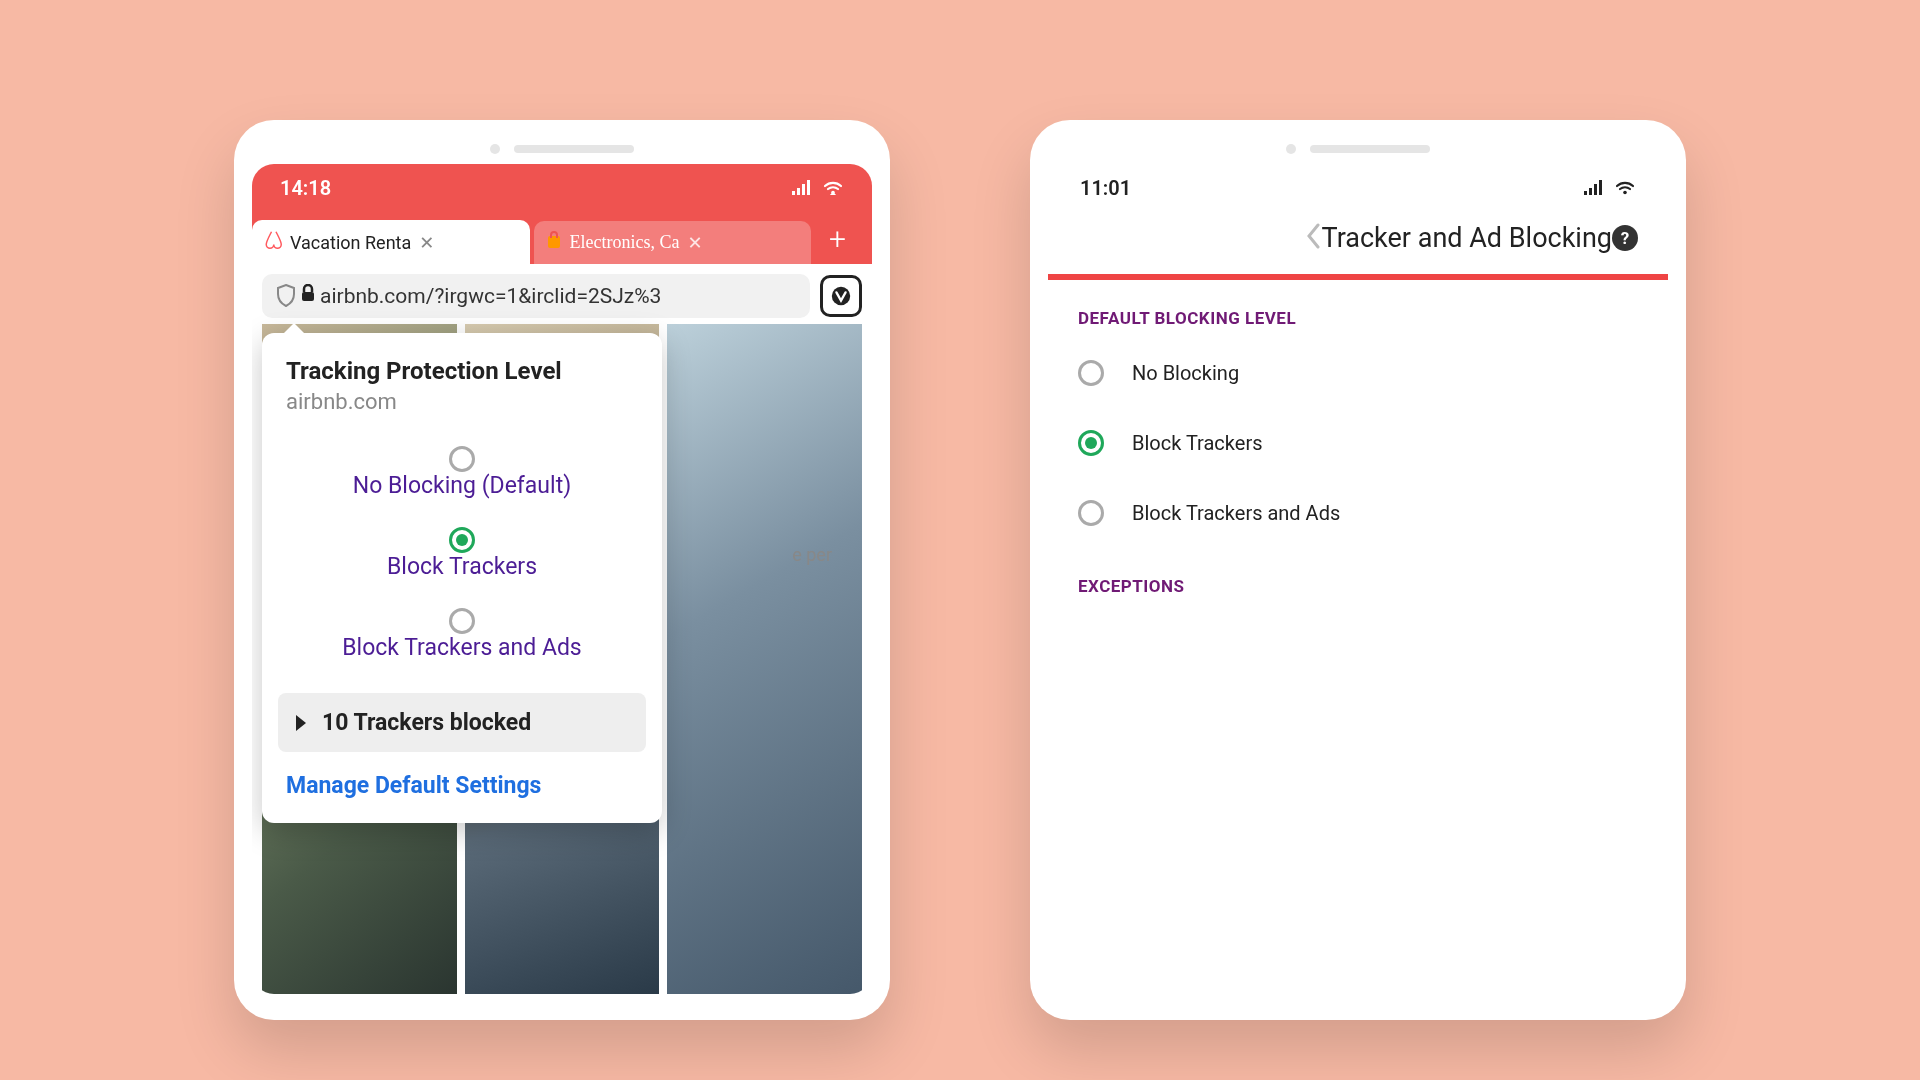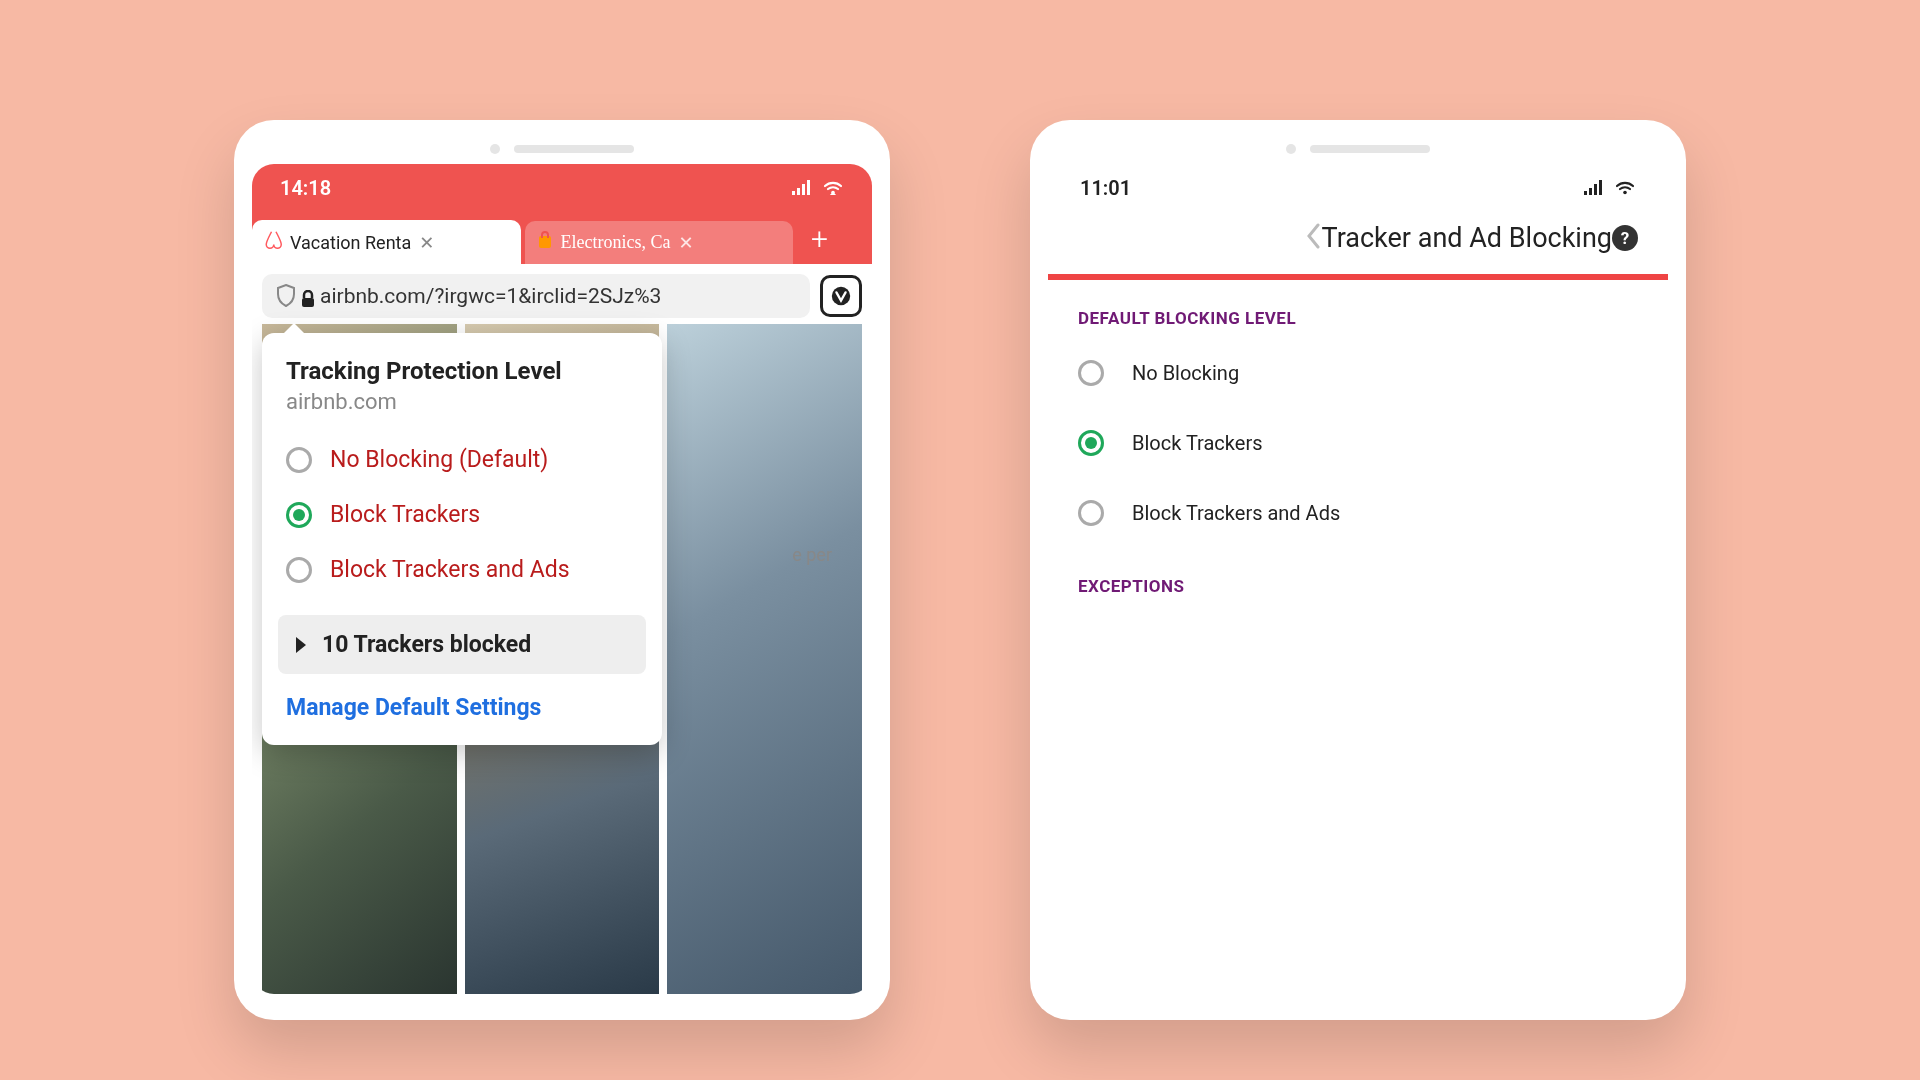--- a/index.html
+++ b/index.html
@@ -51,21 +51,21 @@
     font-size: 20px;
     font-weight: 600;
     color: #fff;
     background: #ef5350;
   }
   .status-icons { display: flex; gap: 10px; align-items: center; }
   .tabbar {
     background: #ef5350;
     display: flex;
     align-items: flex-end;
-    padding: 0 30px 0 0;
+    padding: 0 12px 0 0;
     gap: 4px;
     height: 52px;
   }
   .tab {
     flex: 1;
     display: flex;
     align-items: center;
     gap: 8px;
     padding: 10px 12px;
     font-size: 18px;
@@ -85,21 +85,21 @@
     display: flex;
     align-items: center;
     gap: 10px;
     padding: 10px 10px;
   }
   .addr-field {
     flex: 1;
     background: #f1f1f1;
     border-radius: 10px;
     display: flex;
-    align-items: flex-end;
+    align-items: flex-start;
     gap: 4px;
     padding: 10px 14px;
     font-size: 21px;
     color: #333;
     white-space: nowrap;
     overflow: hidden;
   }
   .v-button {
     width: 42px; height: 42px;
     border: 3px solid #222;
@@ -124,23 +124,23 @@
     content: "";
     position: absolute;
     top: -10px; left: 20px;
     border-left: 12px solid transparent;
     border-right: 12px solid transparent;
     border-bottom: 12px solid #fff;
   }
   .pop-title { font-size: 24px; font-weight: 700; padding: 0 24px 4px; color:#222;}
   .pop-sub { font-size: 22px; color: #888; padding: 0 24px 18px; }
   .radio-row {
-    display: flex; align-items: center; gap: 18px;
+    display: flex; align-items: center; gap: 0;
     padding: 14px 24px;
-    font-size: 23px; color: #b91c1c;
+    font-size: 23px; color: #4c1d95; flex-direction: column;
   }
   .radio { width: 26px; height: 26px; border: 3px solid #aaa; border-radius: 50%; flex-shrink:0; position: relative;}
   .radio.selected { border-color: #1fa85a; }
   .radio.selected::after {
     content:""; position:absolute; inset:4px; border-radius:50%; background:#1fa85a;
   }
   .blocked-bar {
     margin: 18px 16px 0;
     background: #eee;
     border-radius: 8px;

